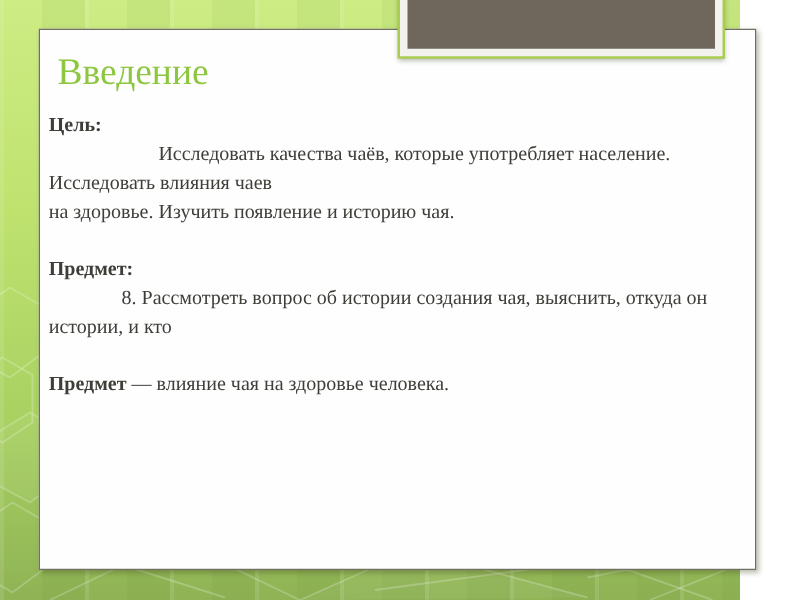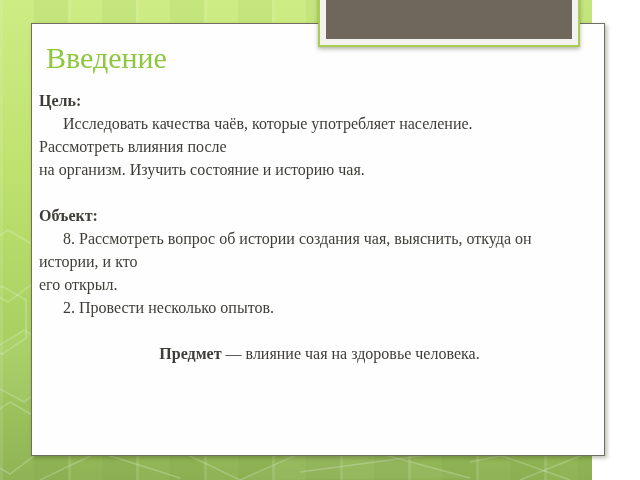--- a/index.html
+++ b/index.html
@@ -83,23 +83,23 @@
   }
 
   
   .body-text {
     padding: 0 4px 0 7px;
     font-size: 16px;
     line-height: 23px;
     color: var(--body-text, #3e3d38);
   }
   .block { margin: 0 0 23px 0; }
-  .block:last-child { margin-bottom: 0; text-align: center; }
+  .block:last-child { margin-bottom: 0; }
   .line { white-space: nowrap; }
-  .line.indent { padding-left: 24px; }
+  .line.indent { padding-left: 24px; text-align: center; }
   .b { font-weight: bold; }
 </style>
 </head>
 <body>
 
 <div class="slide">
 
   <svg class="bg-pattern" viewBox="0 0 640 480" xmlns="http://www.w3.org/2000/svg">
     <g fill="none" stroke="rgba(255,255,255,0.22)" stroke-width="1.5">
 
@@ -127,30 +127,28 @@
   </svg>
 
   <div class="content-box">
     <h1 class="slide-title">Введение</h1>
 
     <div class="body-text">
 
       <div class="block">
         <div class="line b">Цель:</div>
         <div class="line indent">Исследовать качества чаёв, которые употребляет население.</div>
-        <div class="line">Рассмотреть влияния после</div>
-        <div class="line">на организм. Изучить состояние и историю чая.</div>
+        <div class="line">Исследовать влияния чаев</div>
+        <div class="line">на здоровье. Изучить появление и историю чая.</div>
       </div>
 
       <div class="block">
-        <div class="line b">Объект:</div>
+        <div class="line b">Предмет:</div>
         <div class="line indent">8. Рассмотреть вопрос об истории создания чая, выяснить, откуда он</div>
         <div class="line">истории, и кто</div>
-        <div class="line">его открыл.</div>
-        <div class="line indent">2. Провести несколько опытов.</div>
       </div>
 
       <div class="block">
       </div>
 
       <div class="block">
         <div class="line"><span class="b">Предмет</span><span> — влияние чая на здоровье человека.</span></div>
       </div>
 
     </div>

